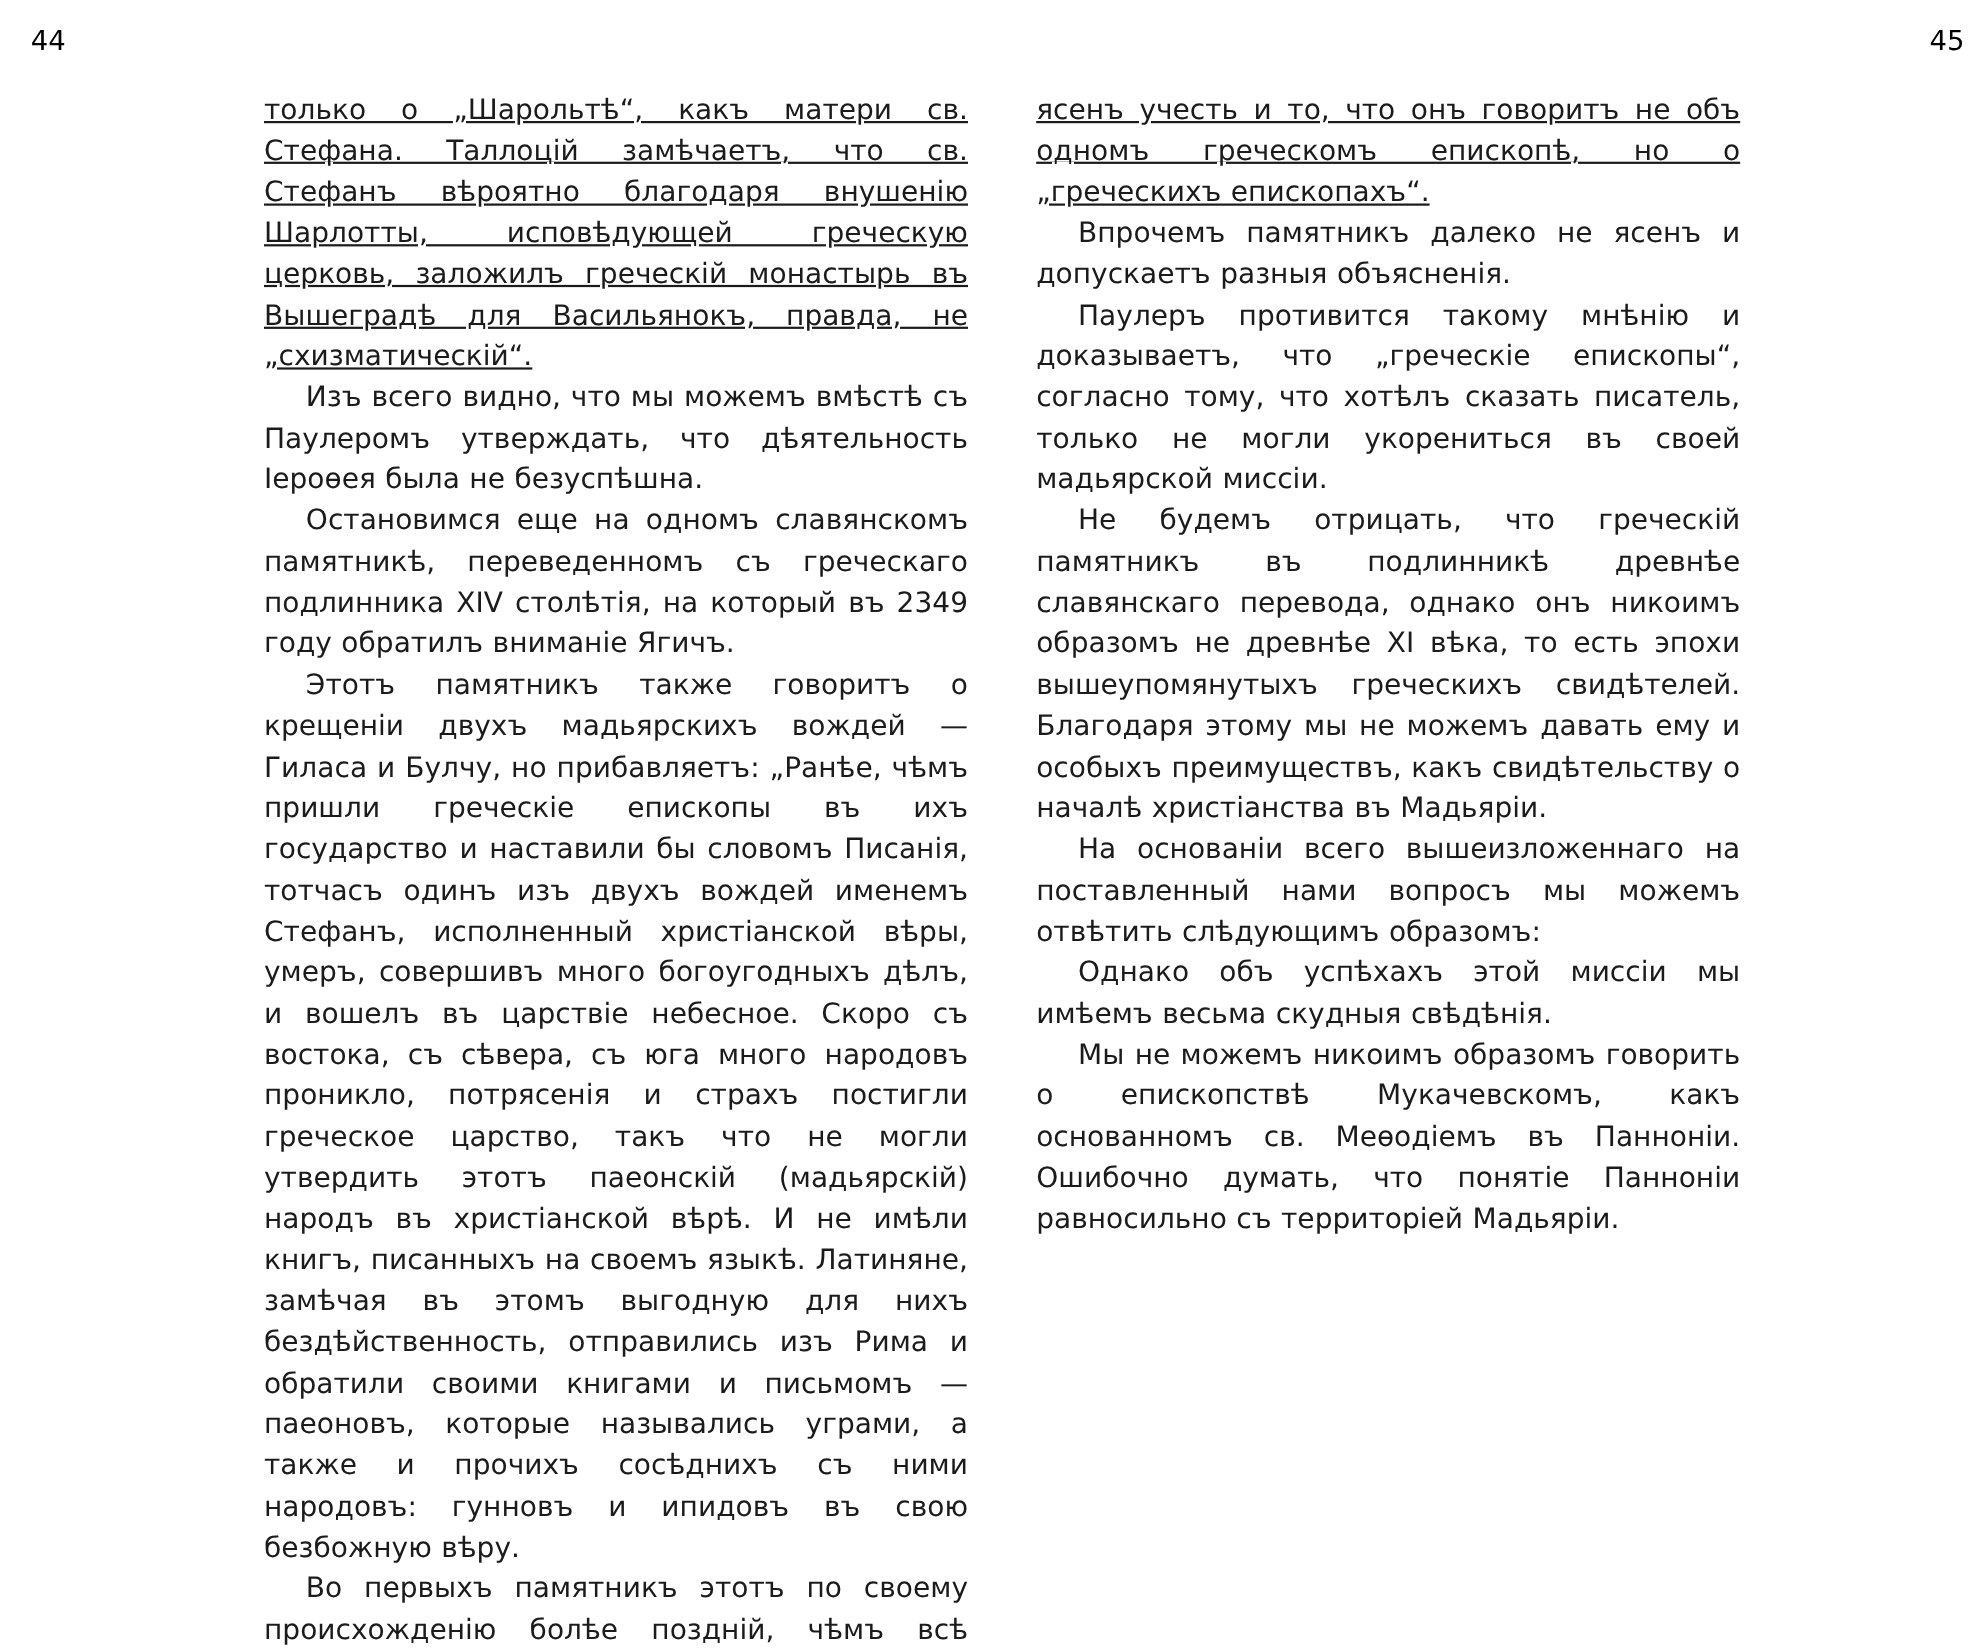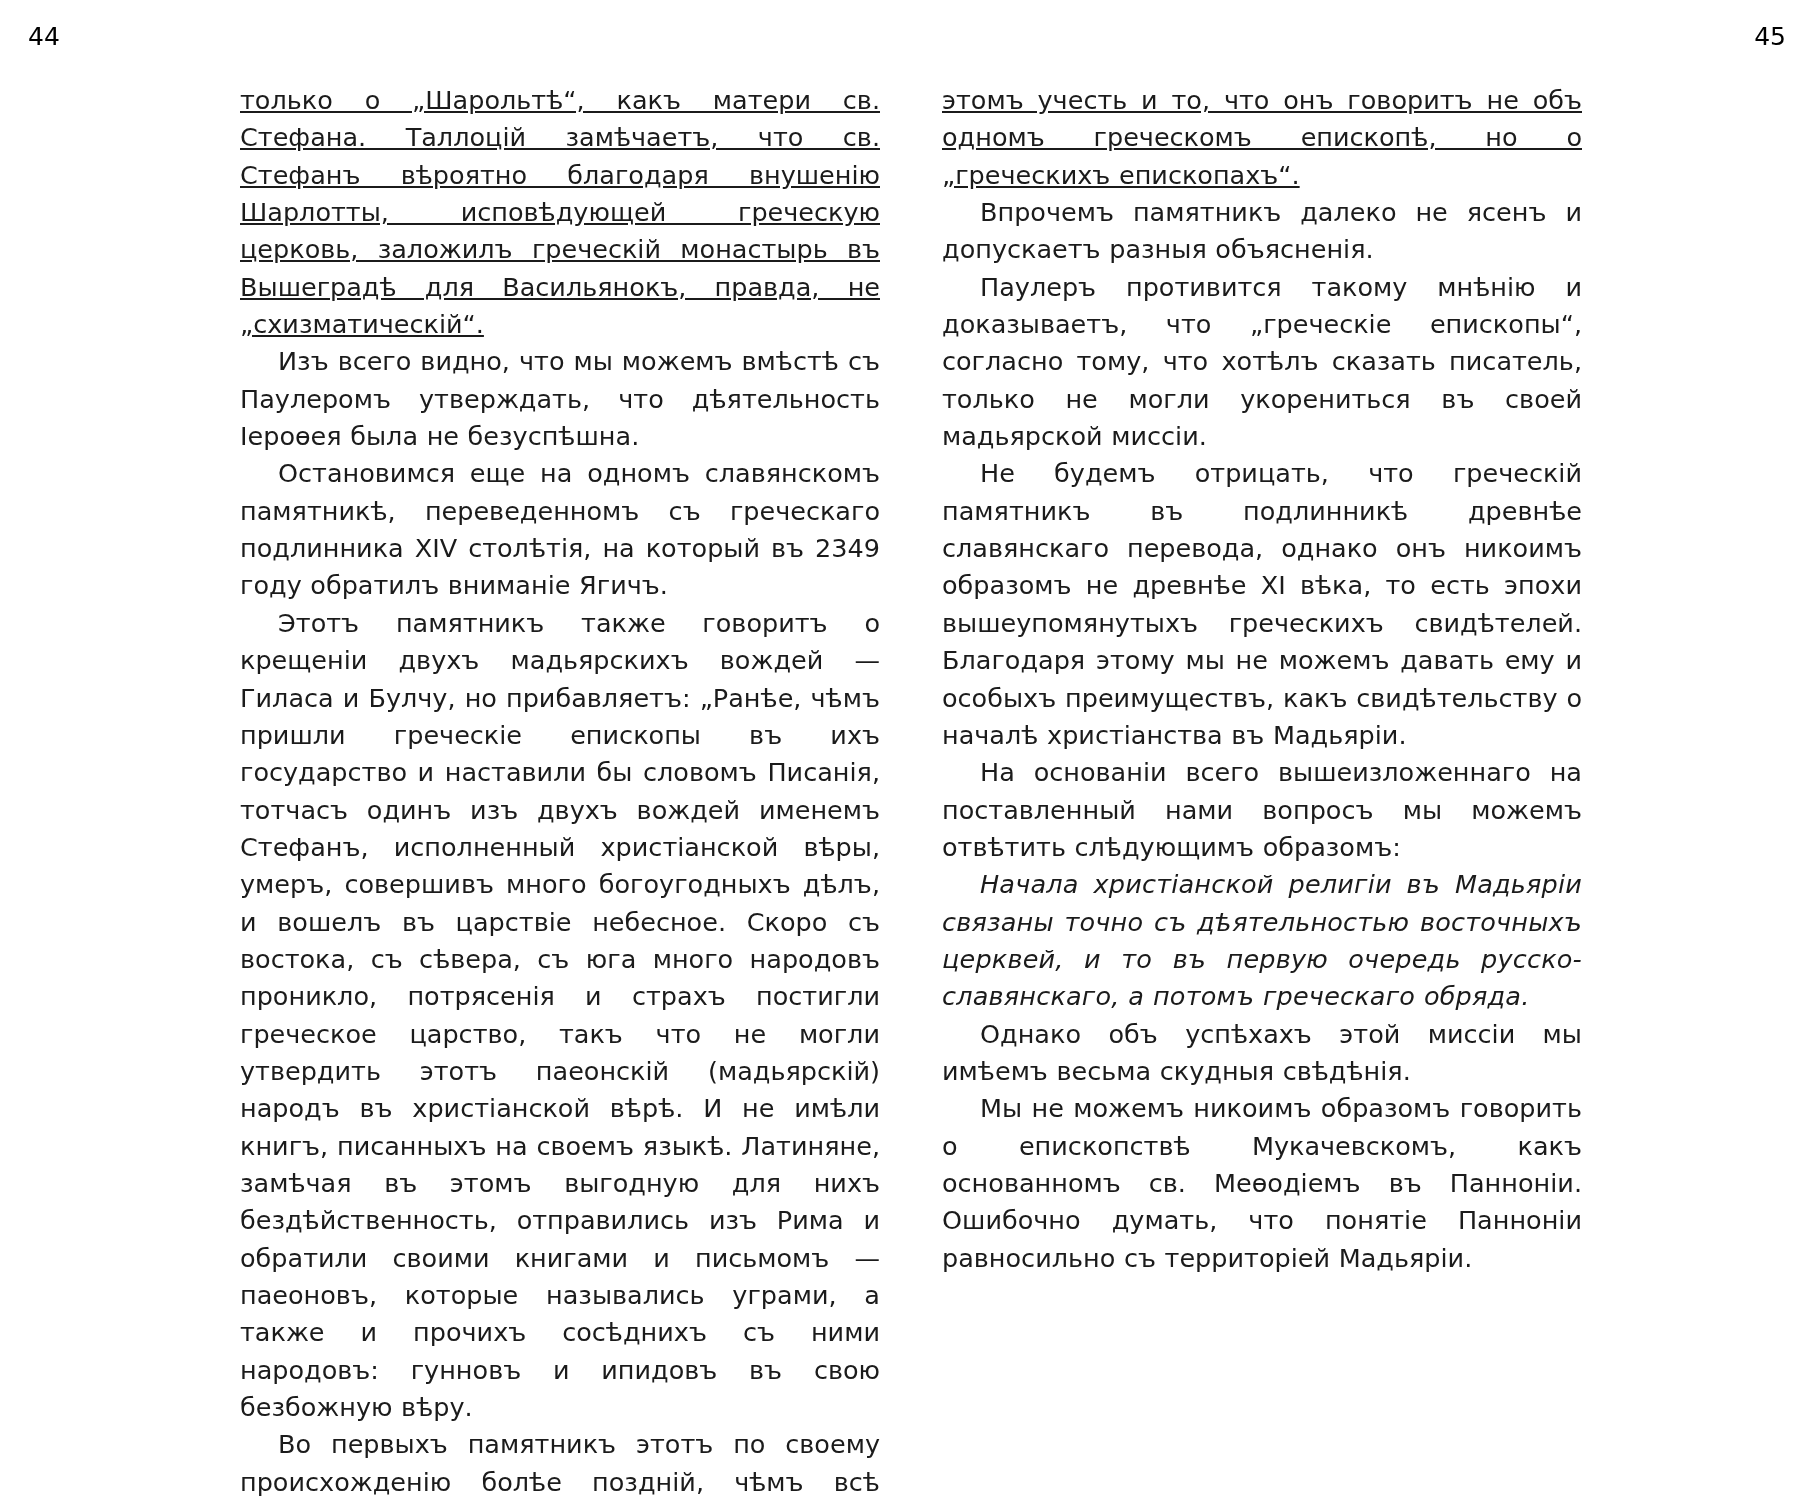--- a/index.html
+++ b/index.html
@@ -73,24 +73,23 @@
     <div class="col left">
       <p class="noindent">только о „Шарольтѣ“, какъ матери св. Стефана. Таллоцій замѣчаетъ, что св. Стефанъ вѣроятно благодаря внушенію Шарлотты, исповѣдующей греческую церковь, заложилъ греческій монастырь въ Вышеградѣ для Васильянокъ, правда, не „схизматическій“.</p>
       <p>Изъ всего видно, что мы можемъ вмѣстѣ съ Паулеромъ утверждать, что дѣятельность Іероѳея была не безуспѣшна.</p>
       <p>Остановимся еще на одномъ славянскомъ памятникѣ, переведенномъ съ греческаго подлинника XIV столѣтія, на который въ 2349 году обратилъ вниманіе Ягичъ.</p>
       <p>Этотъ памятникъ также говоритъ о крещеніи двухъ мадьярскихъ вождей — Гиласа и Булчу, но прибавляетъ: „Ранѣе, чѣмъ пришли греческіе епископы въ ихъ государство и наставили бы словомъ Писанія, тотчасъ одинъ изъ двухъ вождей именемъ Стефанъ, исполненный христіанской вѣры, умеръ, совершивъ много богоугодныхъ дѣлъ, и вошелъ въ царствіе небесное. Скоро съ востока, съ сѣвера, съ юга много народовъ проникло, потрясенія и страхъ постигли греческое царство, такъ что не могли утвердить этотъ паеонскій (мадьярскій) народъ въ христіанской вѣрѣ. И не имѣли книгъ, писанныхъ на своемъ языкѣ. Латиняне, замѣчая въ этомъ выгодную для нихъ бездѣйственность, отправились изъ Рима и обратили своими книгами и письмомъ — паеоновъ, которые назывались уграми, а также и прочихъ сосѣднихъ съ ними народовъ: гунновъ и ипидовъ въ свою безбожную вѣру.</p>
       <p>Во первыхъ памятникъ этотъ по своему происхожденію болѣе поздній, чѣмъ всѣ прочіе греческія свидѣтельства.</p>
 
     </div>
 
     <div class="col right">
-      <p class="noindent">этомъ учесть и то, что онъ говоритъ не объ одномъ греческомъ епископѣ, но о „греческихъ епископахъ“.</p>
+      <p class="noindent">ясенъ учесть и то, что онъ говоритъ не объ одномъ греческомъ епископѣ, но о „греческихъ епископахъ“.</p>
       <p>Впрочемъ памятникъ далеко не ясенъ и допускаетъ разныя объясненія.</p>
       <p>Паулеръ противится такому мнѣнію и доказываетъ, что „греческіе епископы“, согласно тому, что хотѣлъ сказать писатель, только не могли укорениться въ своей мадьярской миссіи.</p>
       <p>Не будемъ отрицать, что греческій памятникъ въ подлинникѣ древнѣе славянскаго перевода, однако онъ никоимъ образомъ не древнѣе XI вѣка, то есть эпохи вышеупомянутыхъ греческихъ свидѣтелей. Благодаря этому мы не можемъ давать ему и особыхъ преимуществъ, какъ свидѣтельству о началѣ христіанства въ Мадьяріи.</p>
       <p>На основаніи всего вышеизложеннаго на поставленный нами вопросъ мы можемъ отвѣтить слѣдующимъ образомъ:</p>
-      <p class="italic">Начала христіанской религіи въ Мадьяріи связаны точно съ дѣятельностью восточныхъ церквей, и то въ первую очередь русско-славянскаго, а потомъ греческаго обряда.</p>
       <p>Однако объ успѣхахъ этой миссіи мы имѣемъ весьма скудныя свѣдѣнія.</p>
       <p>Мы не можемъ никоимъ образомъ говорить о епископствѣ Мукачевскомъ, какъ основанномъ св. Меѳодіемъ въ Панноніи. Ошибочно думать, что понятіе Панноніи равносильно съ территоріей Мадьяріи.</p>
     </div>
 
   </div>
 </div>
 
 </body></html>

